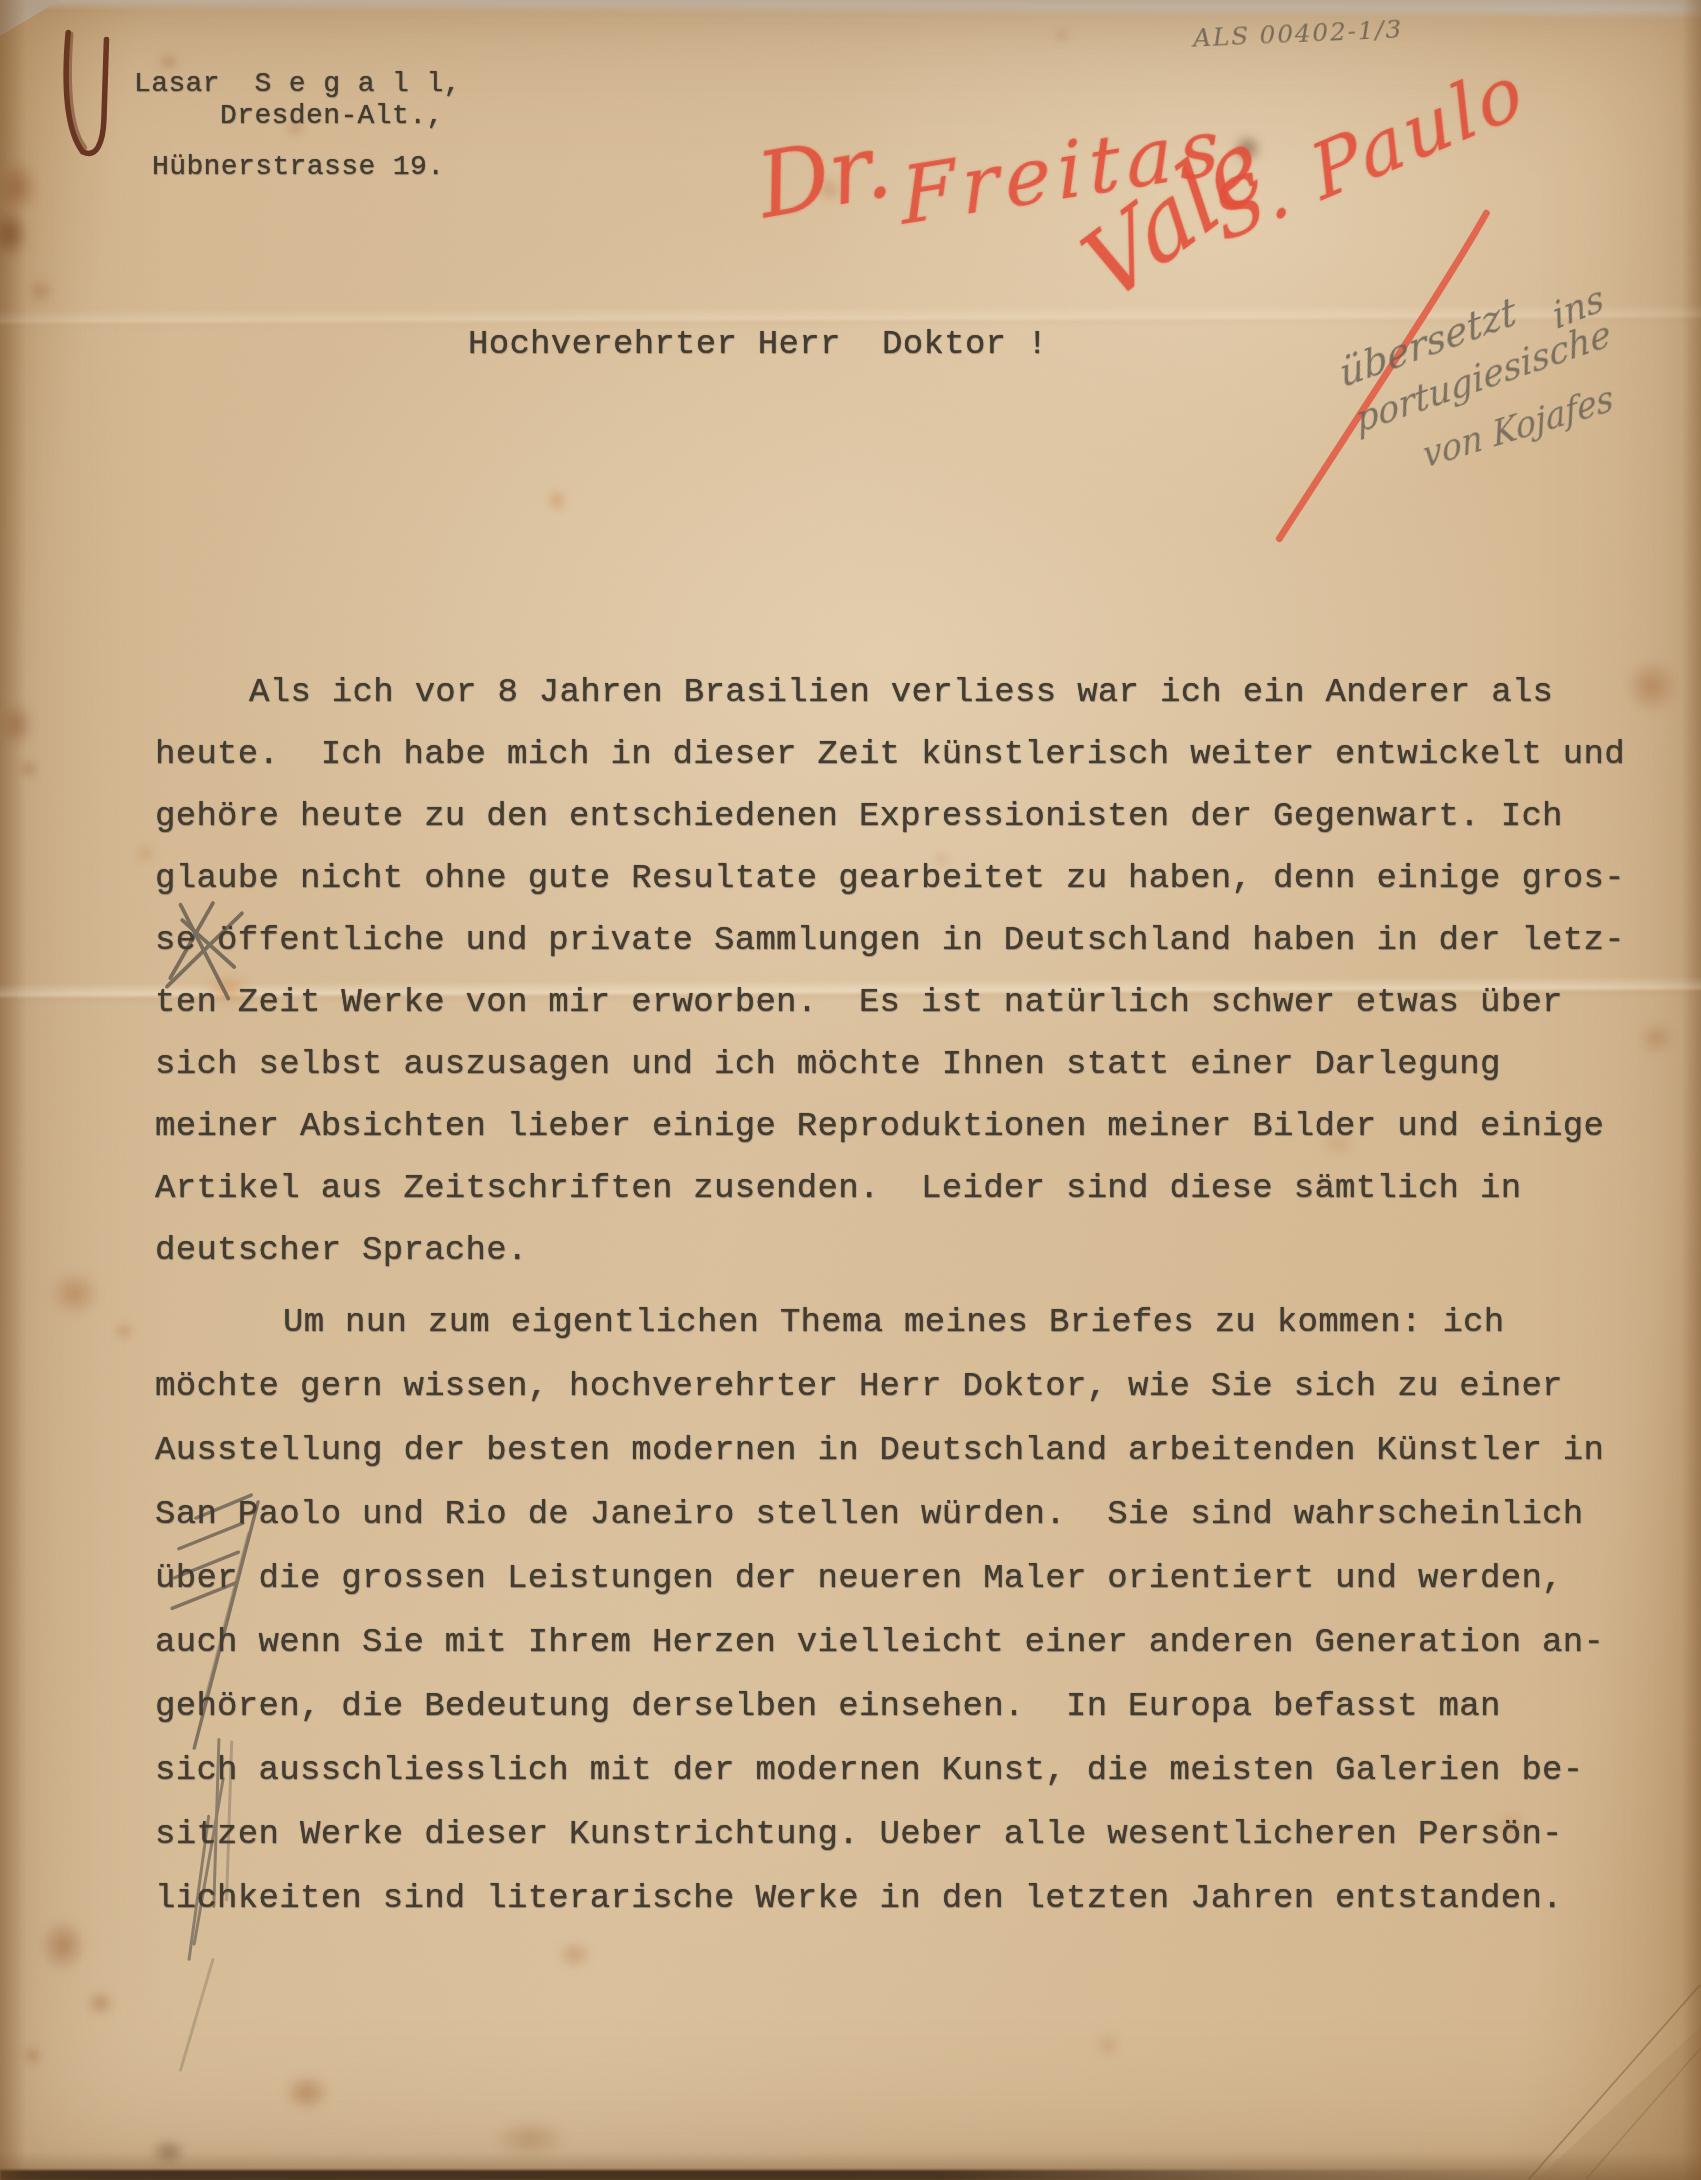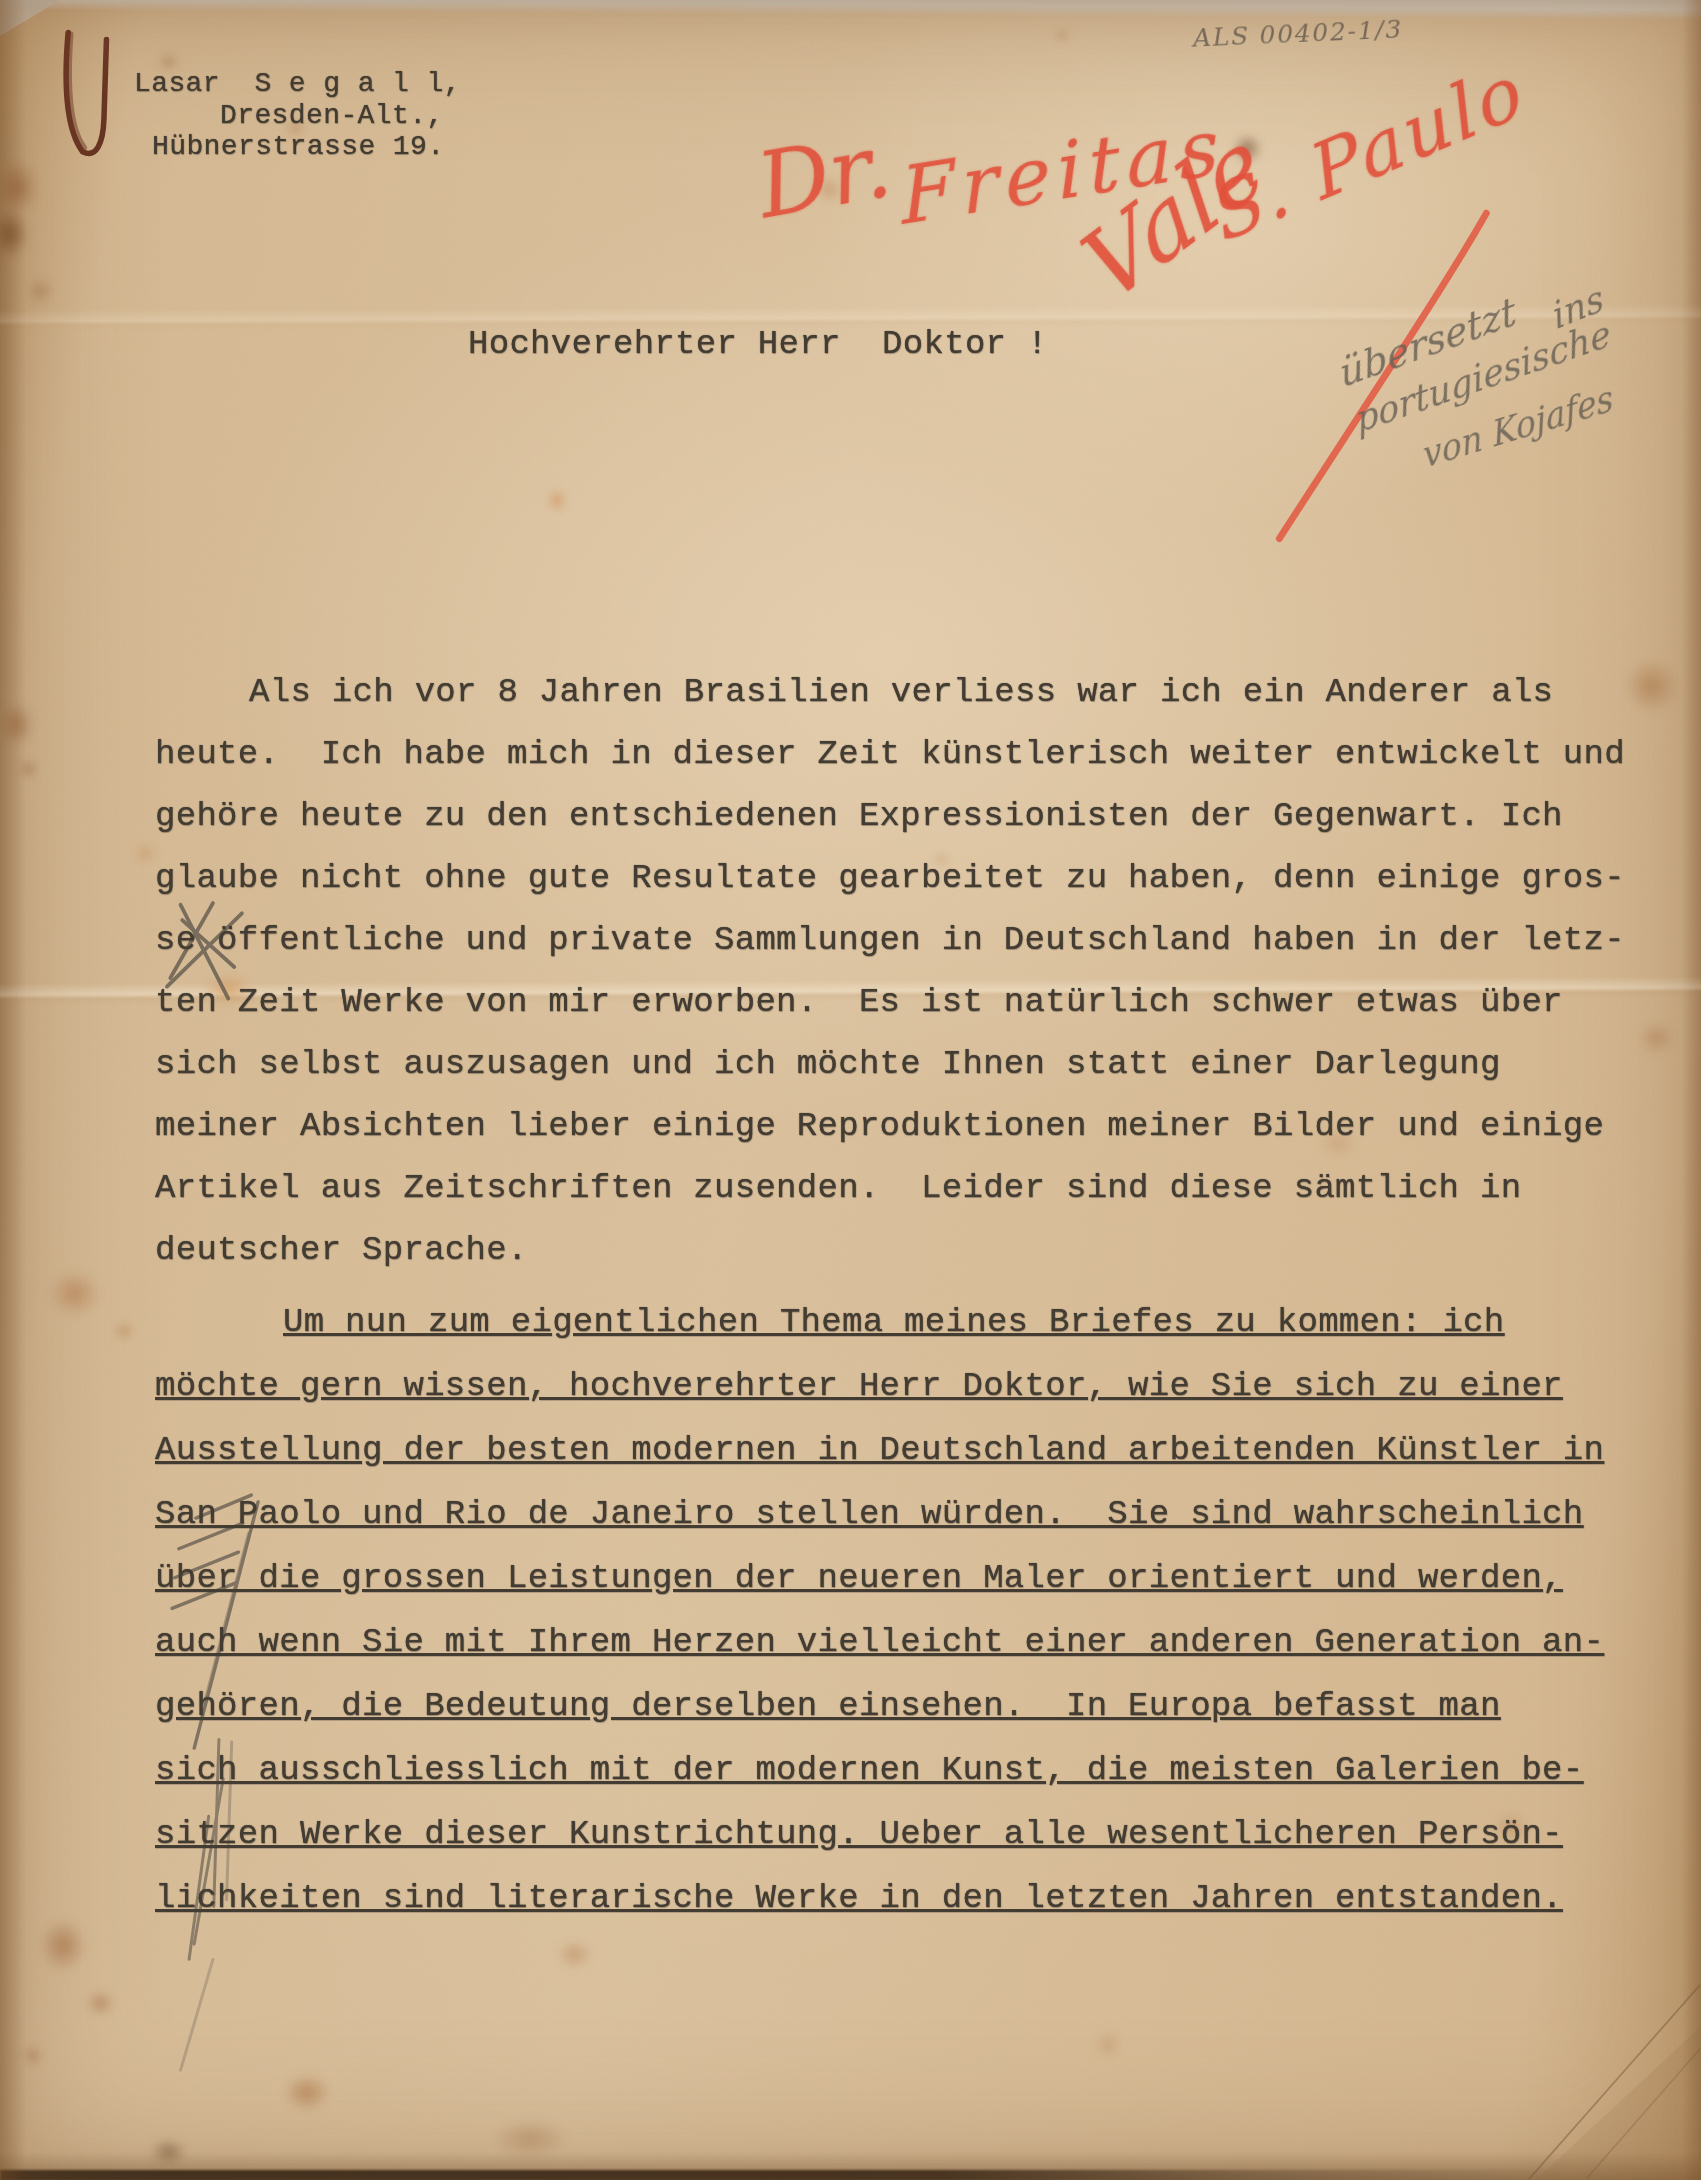--- a/index.html
+++ b/index.html
@@ -13,28 +13,28 @@
       linear-gradient(100deg,#c7a478 0%,#d6ba94 7%,#dcc29e 45%,#d6b992 90%,#c8a478 100%);
   }
   .vignette{position:absolute;inset:0;pointer-events:none;
     box-shadow:inset 0 0 145px rgba(122,82,42,.42), inset 0 0 39px rgba(122,82,42,.22);}
   .grain{position:absolute;inset:0;mix-blend-mode:multiply;opacity:.07;pointer-events:none;}
   
   .tw{position:absolute;color:#423c32;white-space:pre;
       text-shadow:0 0 1.1px rgba(62,55,45,.85), 0.5px 0.7px 0.9px rgba(62,55,45,.35);}
   .sender{left:134px;top:68px;font-size:28px;line-height:31.5px;letter-spacing:0.4px;}
   .sender .tl:nth-child(2){padding-left:86px;}
-  .sender .tl:nth-child(3){padding-left:18px;}
+  .sender .tl:nth-child(3){padding-left:18px;margin-top:20px;}
   .dateline{left:948px;top:75px;font-size:31px;letter-spacing:0.4px;}
   .dl-b{font-weight:bold;color:#322c24;}
   .salutation{left:468px;top:325px;font-size:34px;letter-spacing:0.3px;}
   .bodypar{left:155px;font-size:34px;letter-spacing:0.3px;}
   .p1{top:453px;line-height:61px;}
   .p2{top:661px;line-height:62px;}
-  .p3{top:1290px;line-height:64px;text-decoration:underline;}
+  .p3{top:1290px;line-height:64px;}
   .p1 .tl:first-child{padding-left:121px;}
   .p2 .tl:first-child{padding-left:94px;}
   .p3 .tl:first-child{padding-left:128px;}
   
   .hand{position:absolute;font-family:"DejaVu Serif","Liberation Serif",serif;font-style:italic;white-space:pre;pointer-events:none;}
   .red-w{color:#e2503b;opacity:.9;filter:blur(0.5px);text-shadow:0 0 2.6px rgba(226,80,59,.45);transform-origin:left top;}
   .pencil-w{color:#6b6357;opacity:.85;filter:blur(0.3px);transform-origin:left top;}
   .catalog{position:absolute;left:1193px;top:19px;font-family:"DejaVu Serif","Liberation Serif",serif;
     font-style:italic;font-size:25px;letter-spacing:1.7px;color:#6e665a;opacity:.9;transform:rotate(-2.5deg);filter:blur(0.3px);}
   

